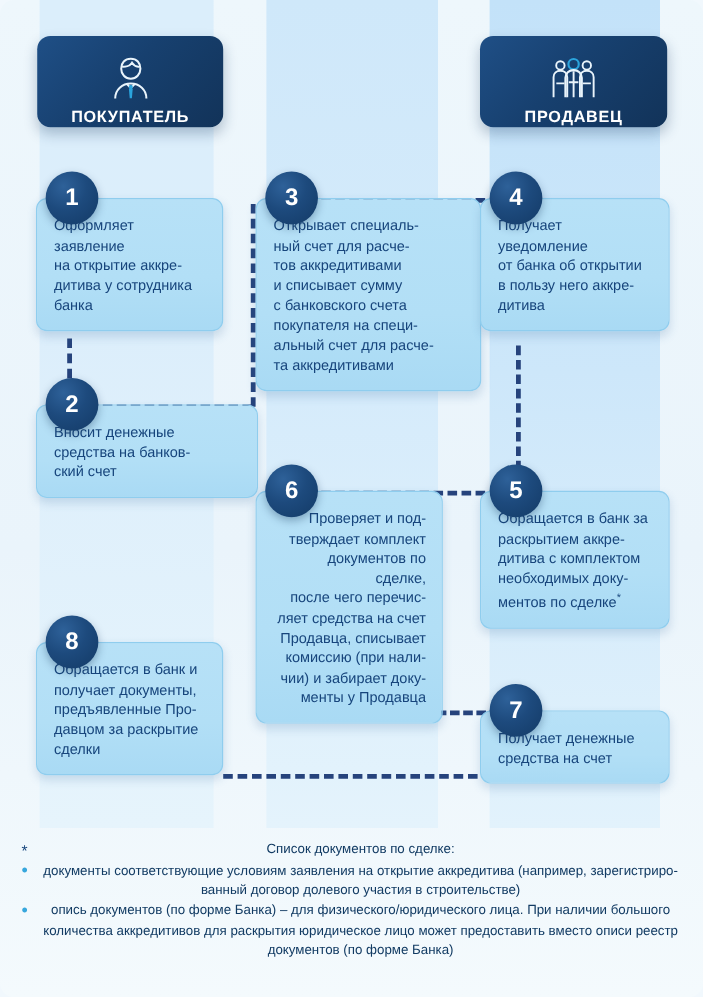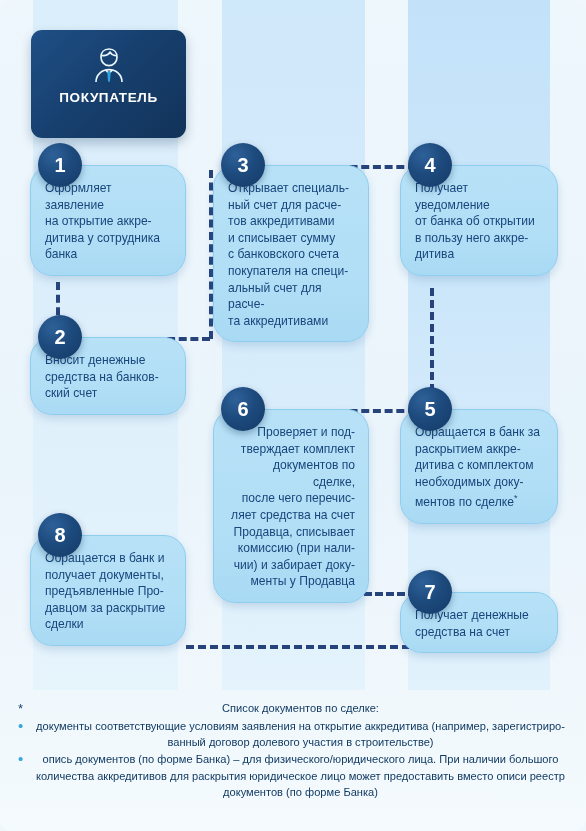--- a/index.html
+++ b/index.html
@@ -16,42 +16,42 @@
   
   .stripe{position:absolute;top:0;height:690px;}
   .stripe.s1{left:33px;width:145px;
     background:linear-gradient(180deg,#dbeefb 0%,#dceefb 40%,#e6f4fc 100%);}
   .stripe.s2{left:222px;width:143px;
     background:linear-gradient(180deg,#cfe8fa 0%,#d5ebfb 45%,#e4f3fc 100%);}
   .stripe.s3{left:408px;width:142px;
     background:linear-gradient(180deg,#c3e2f9 0%,#cde7fa 45%,#e2f2fc 100%);}
 
   
-  .role{position:absolute;top:30px;height:108px;border-radius:11px;
+  .role{position:absolute;top:30px;height:76px;border-radius:11px;
     background:linear-gradient(135deg,#1f4f86 0%,#17406f 45%,#123359 100%);
     box-shadow:0 5px 11px rgba(20,55,95,.28);
     display:flex;flex-direction:column;align-items:center;justify-content:flex-start;
     padding-top:12px;box-sizing:border-box;}
   .role.r1{left:31px;width:155px;}
   .role.r2{left:215px;width:157px;}
   .role.r3{left:400px;width:156px;}
   .role .ico{height:46px;display:flex;align-items:center;justify-content:center;}
   .role .nm{color:#ffffff;font-size:13.5px;font-weight:bold;letter-spacing:.6px;
     margin-top:2px;}
 
   
   .conn{position:absolute;}
   .h-dash{height:0;border-top:4px dashed #26437c;}
   .v-dash{width:0;border-left:4px dashed #26437c;}
 
   
   .step{position:absolute;}
   .bubble{position:absolute;left:0;top:22px;
     background:linear-gradient(180deg,#b7e1f7 0%,#b2dff6 60%,#a9daf4 100%);
-    border:1px solid #8fcdee;border-radius:22px;
+    border:1px solid #8fcdee;border-radius:9px;
     box-shadow:0 4px 8px rgba(60,110,160,.20);
     box-sizing:border-box;padding:14px 13px 12px 14px;}
   .bubble p{margin:0;color:#17457c;font-size:12.1px;line-height:16.6px;
     white-space:pre-line;}
   .bubble p sup{font-size:9px;vertical-align:super;}
   .num{position:absolute;left:8px;top:0;width:44px;height:44px;border-radius:50%;
     background:radial-gradient(circle at 34% 28%,#2e6199 0%,#1d4a7d 45%,#133a66 100%);
     box-shadow:0 3px 7px rgba(16,48,85,.35);
     color:#fff;font-size:20px;font-weight:bold;
     display:flex;align-items:center;justify-content:center;z-index:3;}
@@ -82,20 +82,35 @@
         <path d="M7 38c0-7.4 5.8-12.4 13-12.4S33 30.6 33 38" stroke="#e9f4fb" stroke-width="1.7"></path>
         <path d="M16.6 25.9 20 29.4l3.4-3.5" stroke="#e9f4fb" stroke-width="1.7" stroke-linejoin="round"></path>
         <path d="M18.4 29.9h3.2l-.7 7.9h-1.8l-.7-7.9z" fill="#2aa4dd"></path>
         <circle cx="20" cy="28.6" r="1.7" fill="#2aa4dd"></circle>
       </svg>
     </span>
     <span class="nm">ПОКУПАТЕЛЬ</span>
   </div>
 
 
+  <div class="role r3">
+    <span class="ico">
+      <svg width="42" height="42" viewBox="0 0 42 42" fill="none">
+        <circle cx="10" cy="10.5" r="3.5" stroke="#e9f4fb" stroke-width="1.6"></circle>
+        <circle cx="32" cy="10.5" r="3.5" stroke="#e9f4fb" stroke-width="1.6"></circle>
+        <circle cx="21" cy="9.5" r="4.3" stroke="#2aa4dd" stroke-width="1.8"></circle>
+        <path d="M4.3 37V20.4c0-3.4 2.5-5.4 5.7-5.4s5.7 2 5.7 5.4V37" stroke="#e9f4fb" stroke-width="1.6"></path>
+        <path d="M26.3 37V20.4c0-3.4 2.5-5.4 5.7-5.4s5.7 2 5.7 5.4V37" stroke="#e9f4fb" stroke-width="1.6"></path>
+        <path d="M6.6 25.5h6.8M28.6 25.5h6.8" stroke="#e9f4fb" stroke-width="1.4"></path>
+        <path d="M14.2 37V20.8c0-3.9 3-6.3 6.8-6.3s6.8 2.4 6.8 6.3V37" stroke="#e9f4fb" stroke-width="1.8"></path>
+        <path d="M21 15.4V37M17 24.5h8" stroke="#e9f4fb" stroke-width="1.6"></path>
+      </svg>
+    </span>
+    <span class="nm">ПРОДАВЕЦ</span>
+  </div>
 
   <div class="conn h-dash" style="left:256px;top:165px;width:160px;"></div>
 
   <div class="conn v-dash" style="left:56px;top:282px;height:46px;"></div>
 
   <div class="conn h-dash" style="left:74px;top:337px;width:136px;"></div>
   <div class="conn v-dash" style="left:209px;top:170px;height:169px;"></div>
 
   <div class="conn h-dash" style="left:256px;top:409px;width:160px;"></div>
 
@@ -109,30 +124,30 @@
     <div class="bubble" style="width:156px;">
       <p>Оформляет заявление
 на открытие аккре-
 дитива у сотрудника
 банка</p>
     </div>
     <div class="num">1</div>
   </div>
 
   <div class="step" style="left:30px;top:315px;width:156px;">
-    <div class="bubble" style="width:156px;">
+    <div class="bubble" style="width:185px;">
       <p>Вносит денежные
 средства на банков-
 ский счет</p>
     </div>
     <div class="num">2</div>
   </div>
 
   <div class="step" style="left:213px;top:143px;width:156px;">
-    <div class="bubble" style="width:156px;">
+    <div class="bubble" style="width:188px;">
       <p>Открывает специаль-
 ный счет для расче-
 тов аккредитивами
 и списывает сумму
 с банковского счета
 покупателя на специ-
 альный счет для расче-
 та аккредитивами</p>
     </div>
     <div class="num">3</div>

